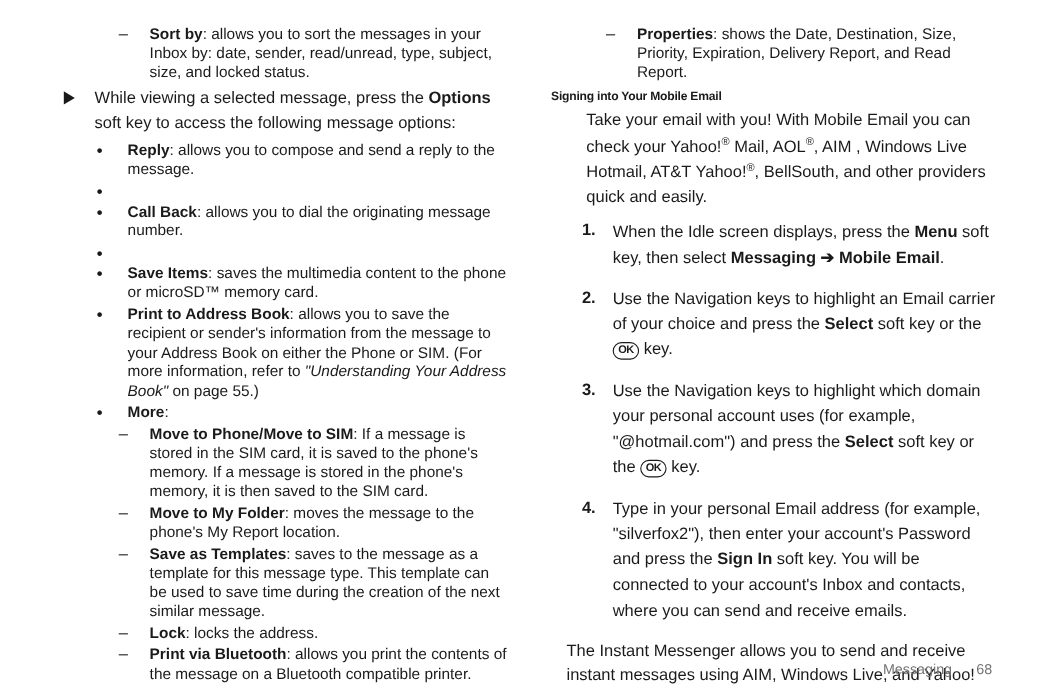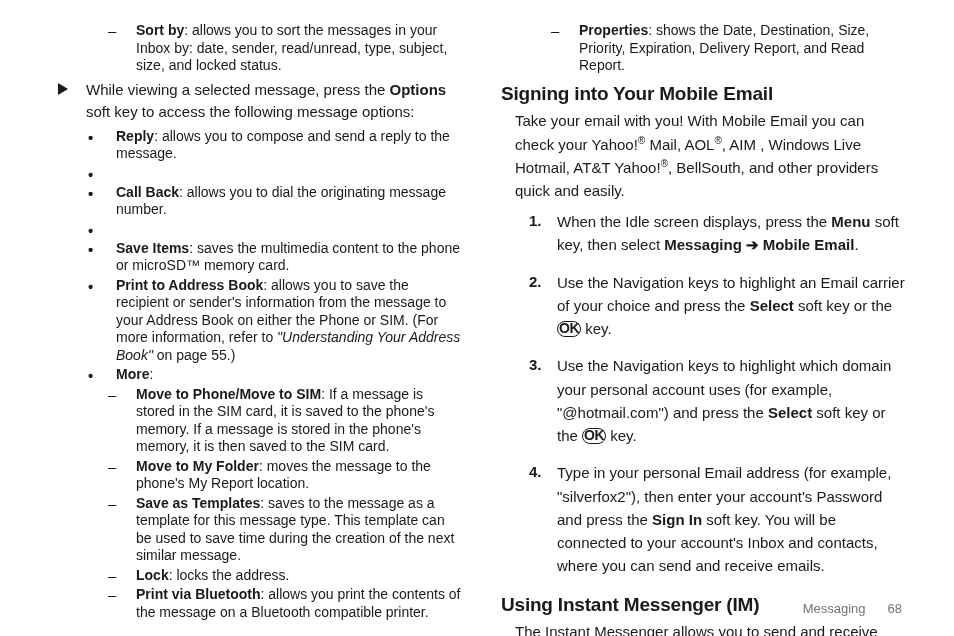--- a/index.html
+++ b/index.html
@@ -20,21 +20,21 @@
     gap: 38px;
     height: 560px;
   }
   .col {
     flex: 1 1 0;
     min-width: 0;
   }
   .cond { font-family: "Arial Narrow", Arial, Helvetica, sans-serif; font-size: 14px; line-height: 1.25; }
   .b { font-weight: 700; }
   .ital { font-style: italic; }
-  .h2 { font-weight: 900; font-size: 19px; margin: 6px 0 4px 0; letter-spacing: -0.2px;}
+  .h2 { font-weight: 900; font-size: 11px; margin: 6px 0 4px 0; letter-spacing: -0.2px;}
   .body { font-size: 15px; line-height: 1.5; }
   .indent-30 { margin-left: 30px; }
   .indent-50 { margin-left: 50px; }
   .row { display:flex; align-items:flex-start; }
   .marker { flex: 0 0 28px; text-align:left; font-weight:700; }
   .tri {
     display:inline-block; width:0; height:0;
     border-top:6px solid transparent;
     border-bottom:6px solid transparent;
     border-left:10px solid #1a1a1a;
@@ -42,21 +42,21 @@
   }
   .bul { font-size: 15px; line-height:1; margin-top:2px;}
   .dash { font-size: 15px; line-height:1; margin-top:1px; font-weight:400;}
   .sup { font-size: 10px; vertical-align: super; }
   .ok {
     display:inline-flex;
     align-items:center; justify-content:center;
     width:20px; height:14px;
     border:1.5px solid #1a1a1a;
     border-radius:9px;
-    font-size:14px; font-weight:700;
+    font-size:10px; font-weight:700;
     padding:0 1px;
     position: relative;
     top: -1px;
     letter-spacing: -0.5px;
   }
   .footer {
     position: absolute;
     right: 52px;
     top: 600px;
     font-size: 13px;
@@ -148,21 +148,21 @@
 
   <div class="col">
 
     <div class="row cond indent-50 mb4">
       <span class="marker dash">–</span>
       <div><span class="b">Properties</span><span>: shows the Date, Destination, Size, Priority, Expiration, Delivery Report, and Read Report.</span></div>
     </div>
 
     <div class="h2">Signing into Your Mobile Email</div>
 
-    <div class="body" style="margin-left:14px; margin-bottom:8px;">
+    <div class="body" style="margin-left:32px; margin-bottom:8px;">
       <span>Take your email with you! With Mobile Email you can check your Yahoo!</span><span class="sup">®</span><span> Mail, AOL</span><span class="sup">®</span><span>, AIM , Windows Live Hotmail, AT&amp;T Yahoo!</span><span class="sup">®</span><span>, BellSouth, and other providers quick and easily.</span>
     </div>
 
     <ol class="steps body" style="margin-left:28px;">
       <li>
         <span class="n">1.</span>
         <span class="t"><span>When the Idle screen displays, press the </span><span class="b">Menu</span><span> soft key, then select </span><span class="b">Messaging ➔ Mobile Email</span><span>.</span></span>
       </li>
       <li>
         <span class="n">2.</span>
@@ -171,21 +171,20 @@
       <li>
         <span class="n">3.</span>
         <span class="t"><span>Use the Navigation keys to highlight which domain your personal account uses (for example, "@hotmail.com") and press the </span><span class="b">Select</span><span> soft key or the  </span><span class="ok">OK</span><span> key.</span></span>
       </li>
       <li>
         <span class="n">4.</span>
         <span class="t"><span>Type in your personal Email address (for example, "silverfox2"), then enter your account's Password and press the </span><span class="b">Sign In</span><span> soft key. You will be connected to your account's Inbox and contacts, where you can send and receive emails.</span></span>
       </li>
     </ol>
 
-    <div class="h2">Using Instant Messenger (IM)</div>
 
     <div class="body" style="margin-left:14px;">
       <span>The Instant Messenger allows you to send and receive instant messages using AIM, Windows Live, and Yahoo!</span>
     </div>
 
   </div>
 </div>
 
 <div class="footer">
   <span>Messaging</span><span class="ftsp"></span><span>68</span>

